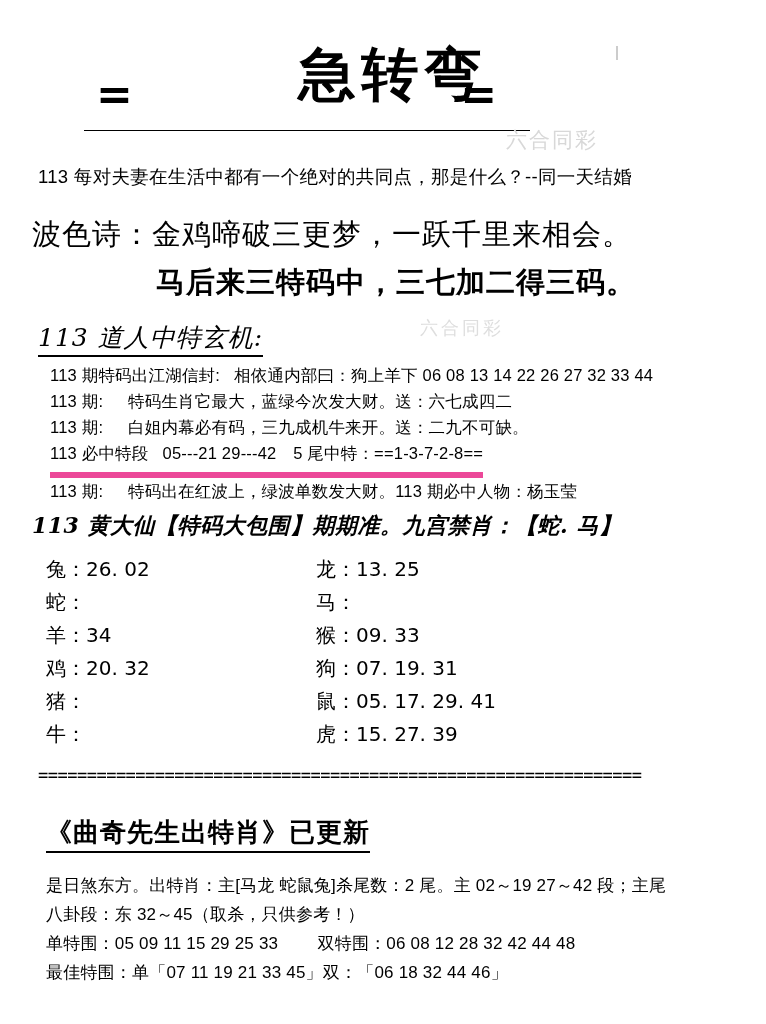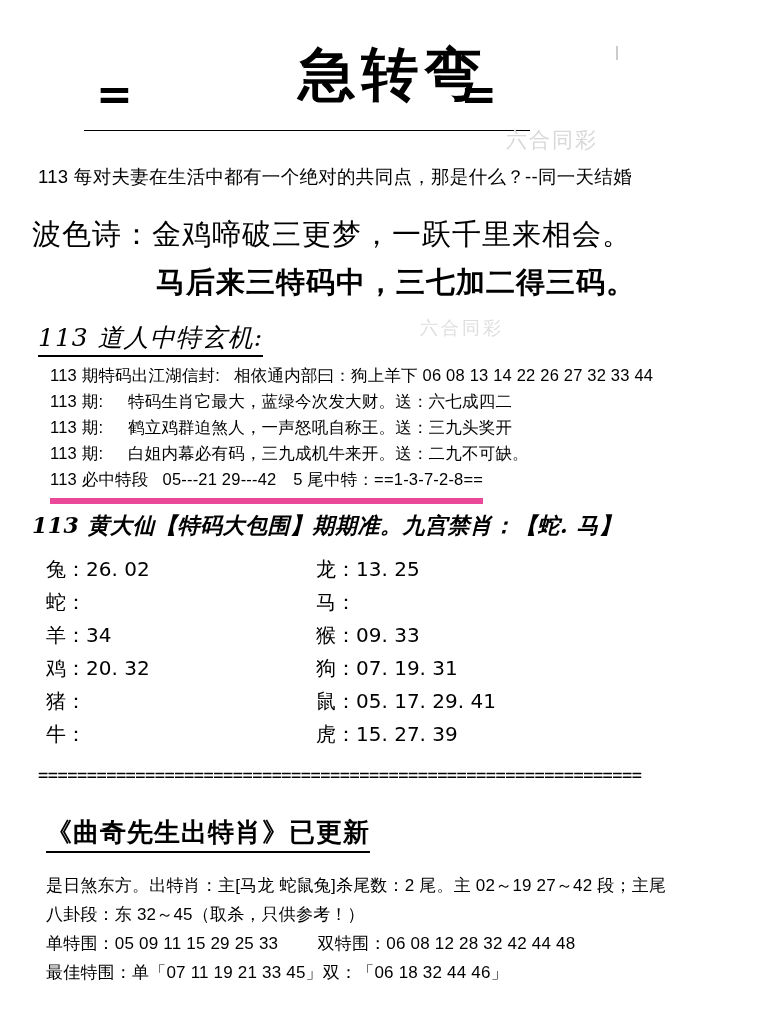--- a/index.html
+++ b/index.html
@@ -252,29 +252,29 @@
 
   
   <div class="rows">
     <div class="row">
       <span class="rlabel" style="min-width:0">113 期特码出江湖信封:</span><span class="pad"></span><span>相依通内部曰：狗上羊下 06 08 13 14 22 26 27 32 33 44</span>
     </div>
     <div class="row">
       <span class="rlabel">113 期:</span><span class="pad"></span><span>特码生肖它最大，蓝绿今次发大财。送：六七成四二</span>
     </div>
     <div class="row">
-      <span class="rlabel">113 期:</span><span class="pad"></span><span>鹤立鸡群迫煞人，一声怒吼自称王。送：三九头奖开</span>
-    </div>
-    <div class="row">
       <span class="rlabel">113 期:</span><span class="pad"></span><span>白姐内幕必有码，三九成机牛来开。送：二九不可缺。</span>
     </div>
     <div class="row">
       <span class="row-underline">
         <span>113 必中特段</span><span class="pad"></span><span>05---21 29---42　5 尾中特：==1-3-7-2-8==</span>
       </span>
+    </div>
+    <div class="row">
+      <span class="rlabel">113 期:</span><span class="pad"></span><span>特码出在红波上，绿波单数发大财。113 期必中人物：杨玉莹</span>
     </div>
   </div>
 
   
   <div class="hl-heading">113 黄大仙【特码大包围】期期准。九宫禁肖：【蛇. 马】</div>
 
   
   <div class="zodiac">
     <div class="z-row">
       <div class="z-cell">兔：26. 02</div>

